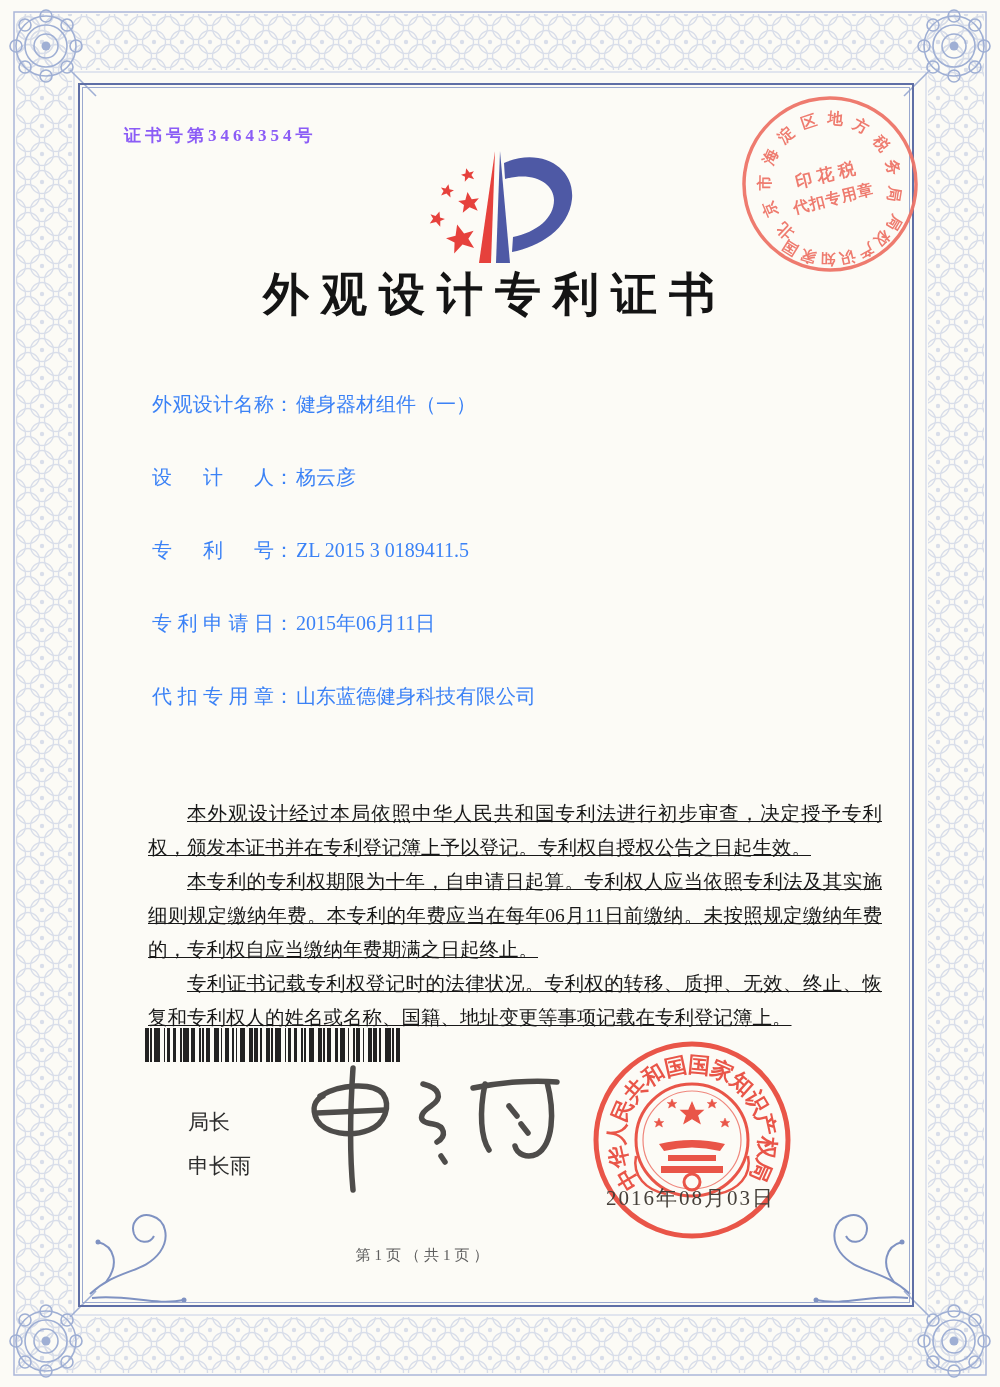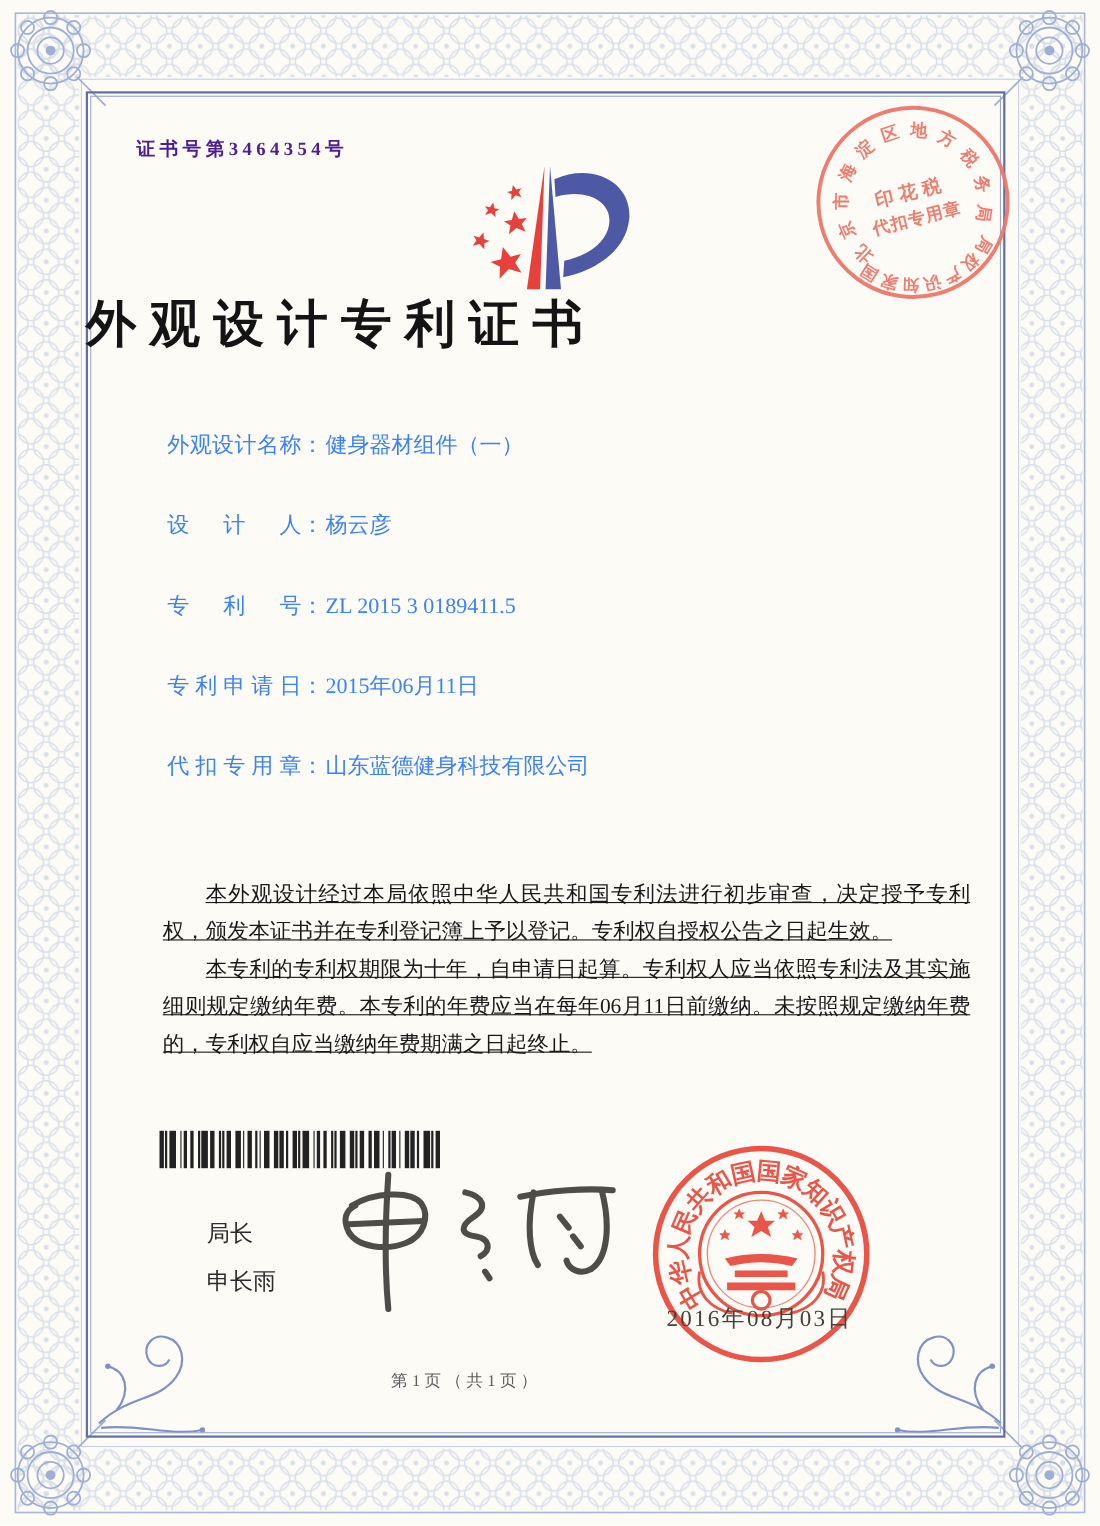--- a/index.html
+++ b/index.html
@@ -3,24 +3,24 @@
 <meta charset="utf-8">
 <style>
   html,body{margin:0;padding:0;background:#ffffff;}
   .page{position:relative;width:1000px;height:1387px;background:#fcfbf6;
         font-family:"Liberation Serif","DejaVu Serif",serif;overflow:hidden;}
   .lace{position:absolute;left:0;top:0;z-index:0;}
   .frame{position:absolute;left:78px;top:83px;width:832px;height:1220px;
          border:2px solid #5f6fa6;z-index:1;}
   .frame::after{content:"";position:absolute;inset:2px;border:1px solid #9aa8cf;}
   .cert-no{position:absolute;left:124px;top:124px;font-size:17px;font-weight:bold;
-           letter-spacing:4px;color:#4c1d95;z-index:3;}
+           letter-spacing:4px;color:#8b5cf6;z-index:3;}
   .logo{position:absolute;left:425px;top:143px;z-index:2;}
   .tax-stamp{position:absolute;left:730px;top:84px;z-index:2;}
-  .title{position:absolute;left:78px;top:264px;width:834px;
+  .title{position:absolute;left:78px;top:264px;width:834px;text-align:center;
          font-size:46px;font-weight:bold;letter-spacing:12px;color:#141414;z-index:3;}
   .fields{position:absolute;left:152px;top:391px;z-index:3;}
   .field{height:73px;font-size:20px;color:#3b82f6;white-space:nowrap;}
   .field-label{display:inline-block;width:122px;text-align:justify;text-align-last:justify;
                vertical-align:top;}
   .field-colon{display:inline-block;margin-right:2px;}
   .paras{position:absolute;left:148px;top:797px;width:734px;font-size:19.5px;
          line-height:34px;color:#181818;text-align:justify;z-index:3;}
   .paras p{margin:0;text-indent:2em;text-decoration:underline;}
   .barcode{position:absolute;left:145px;top:1028px;height:34px;display:flex;
@@ -146,20 +146,21 @@
       <span class="field-label">专利申请日</span><span class="field-colon">：</span><span>2015年06月11日</span>
     </div>
     <div class="field">
       <span class="field-label">代扣专用章</span><span class="field-colon">：</span><span>山东蓝德健身科技有限公司</span>
     </div>
   </div>
 
   <div class="paras">
     <p>本外观设计经过本局依照中华人民共和国专利法进行初步审查，决定授予专利权，颁发本证书并在专利登记簿上予以登记。专利权自授权公告之日起生效。</p>
     <p>本专利的专利权期限为十年，自申请日起算。专利权人应当依照专利法及其实施细则规定缴纳年费。本专利的年费应当在每年06月11日前缴纳。未按照规定缴纳年费的，专利权自应当缴纳年费期满之日起终止。</p>
+    <p>专利证书记载专利权登记时的法律状况。专利权的转移、质押、无效、终止、恢复和专利权人的姓名或名称、国籍、地址变更等事项记载在专利登记簿上。</p>
   </div>
 
   <div class="barcode">
       <i style="width: 3.6px; margin-right: 1.3px;"></i>
       <i style="width: 1.8px; margin-right: 2.6px;"></i>
       <i style="width: 5.4px; margin-right: 3.9px;"></i>
       <i style="width: 1.8px; margin-right: 1.3px;"></i>
       <i style="width: 3.6px; margin-right: 2.6px;"></i>
       <i style="width: 3.6px; margin-right: 3.9px;"></i>
       <i style="width: 1.8px; margin-right: 1.3px;"></i>

